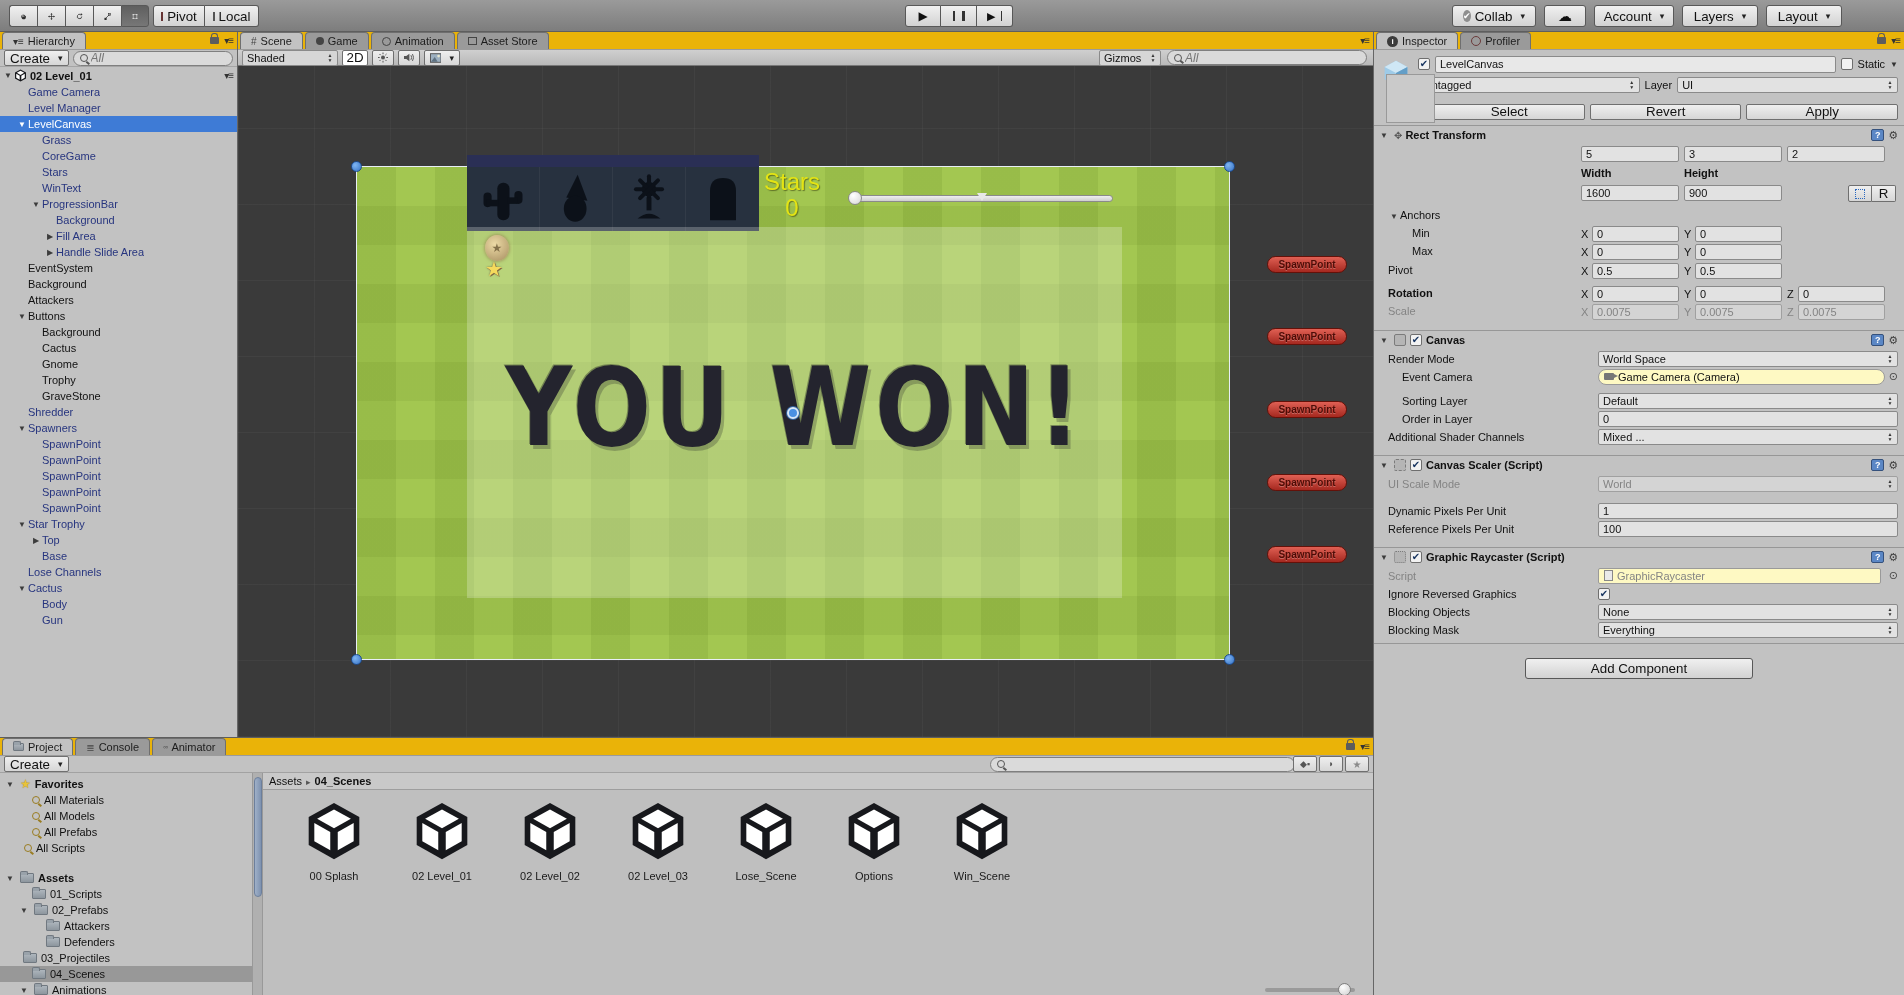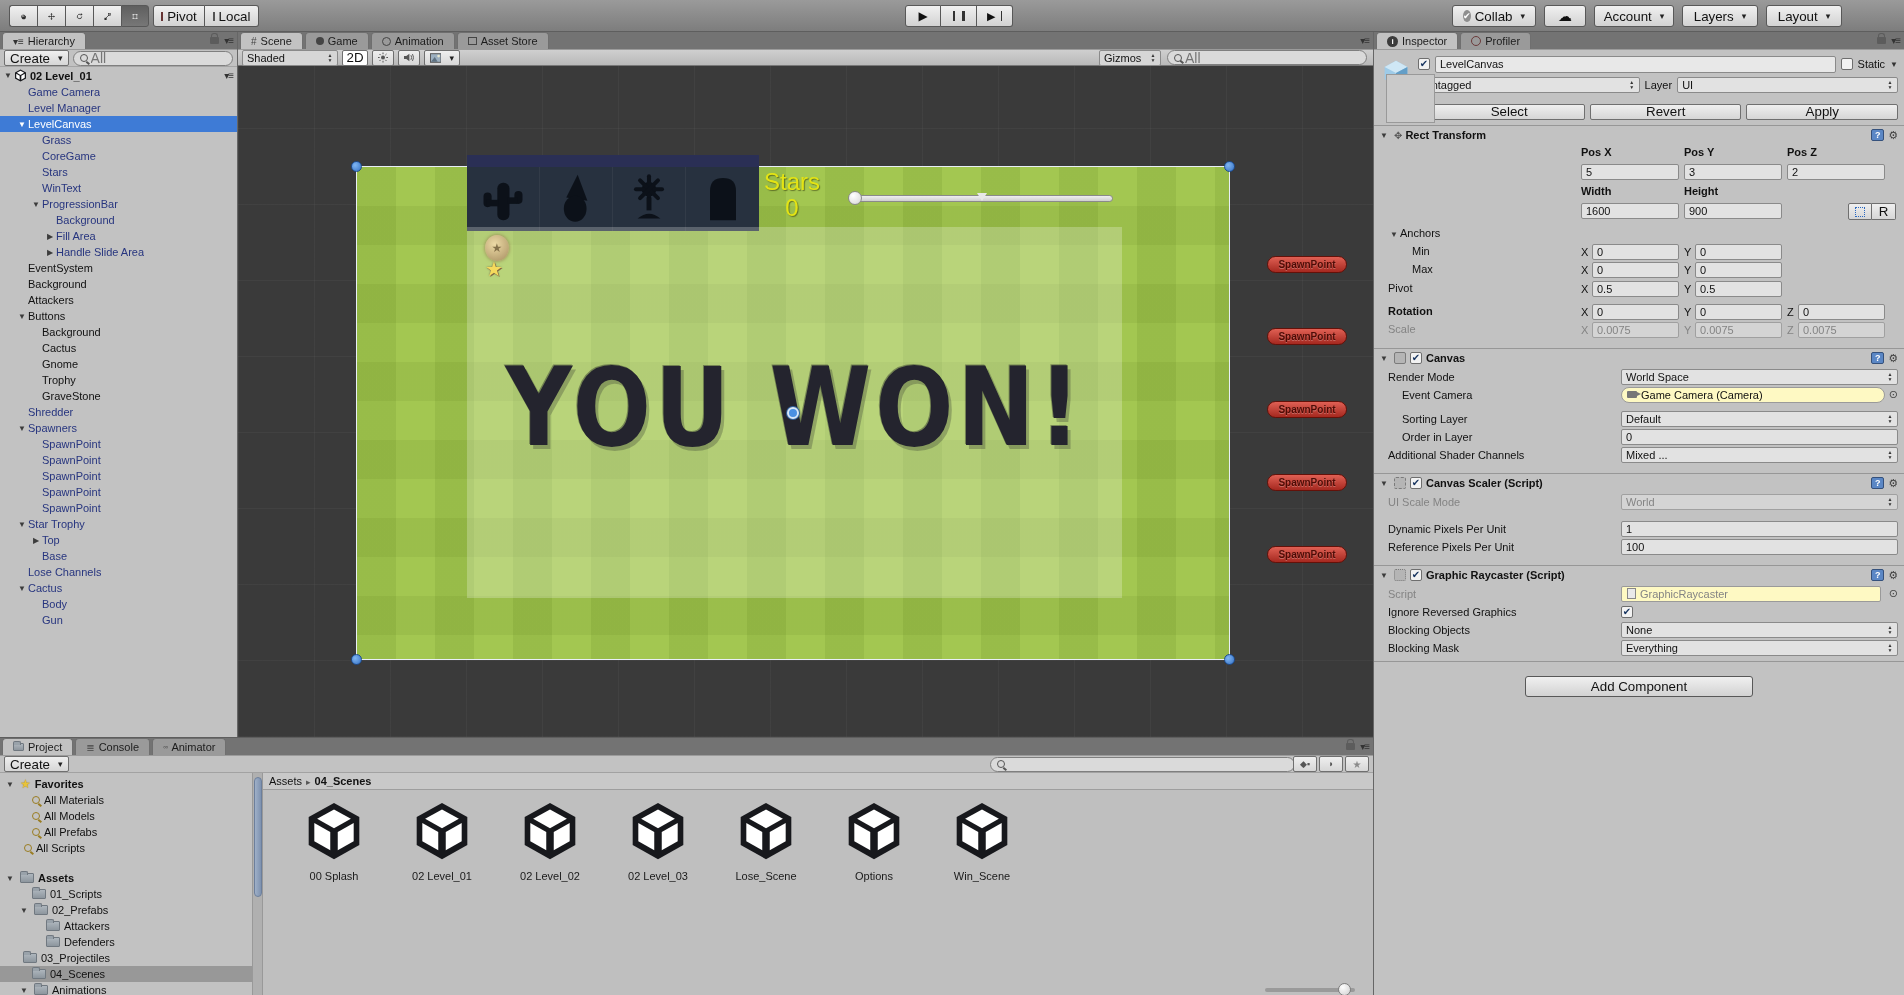--- a/index.html
+++ b/index.html
@@ -33,42 +33,42 @@
   .exp.closed::before { content:"▶"; }
   .mag { display:inline-block; width:8px; height:8px; border:1.5px solid #9a7d22; border-radius:50%; position:relative; flex:none; }
   .mag::after { content:""; position:absolute; width:4px; height:1.5px; background:#9a7d22; right:-3px; bottom:-2px; transform:rotate(40deg); }
   .mag.gray { border-color:#555; } .mag.gray::after { background:#555; }
   .folder { display:inline-block; width:14px; height:10px; background:linear-gradient(#aeb6bd,#8d969e);
     border:1px solid #707880; border-radius:1px; position:relative; flex:none; }
   .folder::before { content:""; position:absolute; top:-3px; left:-1px; width:6px; height:3px;
     background:#99a2aa; border:1px solid #707880; border-bottom:none; border-radius:2px 2px 0 0; }
   .search-pill { display:flex; align-items:center; background:#dadada; border:1px solid #7f7f7f;
     border-radius:8px; height:15px; padding:0 6px; gap:3px; }
-  .search-pill input { border:none; background:transparent; outline:none; font-size:14px; width:100%;
-    font-family:"Liberation Sans",sans-serif; color:#333; }
+  .search-pill input { border:none; background:transparent; outline:none; font-size:12px; width:100%;
+    font-family:"Liberation Sans",sans-serif; color:#333;font-style:italic; }
   .help-ic { width:13px; height:12px; background:#5b87c5; border:1px solid #35517c; border-radius:2px;
     color:#fff; font-size:9px; font-weight:bold; display:inline-flex; align-items:center; justify-content:center; }
   .help-ic::before { content:"?"; }
   .gear-ic { font-size:11px; color:#404040; } .gear-ic::before { content:"⚙"; }
   .objpick { color:#444; font-size:11px; }
 
   
   #top-toolbar { left:0; top:0; width:1904px; height:32px; background:linear-gradient(#9a9a9a,#7d7d7d); border-bottom:1px solid #5e5e5e; }
   .toolgrp { position:absolute; top:5px; display:flex; }
   .toolbtn { width:28px; height:22px; border-radius:0; border-right:none; }
   .toolbtn:first-child { border-radius:3px 0 0 3px; }
   .toolbtn:last-child { border-right:1px solid #585858; border-radius:0 3px 3px 0; }
   .toolbtn svg { width:15px; height:15px; }
   .playbtn { width:36px; height:22px; }
   .pbar { display:inline-block; width:3px; height:10px; background:#333; margin:0 1.5px; }
   .stepbar { display:inline-block; width:2.5px; height:10px; background:#333; margin-left:2px; }
 
   
   .panel { position:absolute; background:#c2c2c2; }
-  .tabstrip { height:18px; background:#737373; display:flex; align-items:flex-end; gap:2px; padding-left:2px; position:relative; border-bottom:1px solid #9b9b9b; }
+  .tabstrip { height:18px; background:#eab308; display:flex; align-items:flex-end; gap:2px; padding-left:2px; position:relative; border-bottom:1px solid #9b9b9b; }
   .tab { height:17px; display:flex; align-items:center; gap:4px; padding:0 10px; background:#9a9a9a;
     border:1px solid #6f6f6f; border-bottom:none; border-radius:4px 4px 0 0; color:#1c1c1c; }
   .tab.active { background:#c2c2c2; }
   .corner-ics { position:absolute; right:4px; top:3px; display:flex; gap:5px; align-items:center; }
 
   
   #hierarchy-panel { left:0; top:32px; width:238px; height:705px; border-right:1px solid #666; }
   .h-toolbar { height:17px; display:flex; align-items:center; gap:4px; padding:1px 4px; border-bottom:1px solid #a5a5a5; }
   .h-row { height:16px; display:flex; align-items:center; white-space:nowrap; cursor:default; }
   .h-row .lbl { overflow:hidden; }
@@ -129,21 +129,21 @@
   
   #inspector-panel { left:1373px; top:32px; width:531px; height:963px; border-left:1px solid #666; }
   #insp-body { position:relative; padding-top:3px; }
   .obj-header { position:relative; height:46px; }
   .cube-ic { position:absolute; left:8px; top:4px; width:28px; height:28px; }
   .name-row { display:flex; align-items:center; gap:5px; margin:2px 6px 0 44px; height:18px; }
   .name-row input { flex:1; height:17px; background:#e8e8e8; border:1px solid #8a8a8a; border-radius:2px;
     font-family:"Liberation Sans",sans-serif; font-size:11px; padding:0 4px; color:#111; }
   .tagline { display:flex; align-items:center; gap:5px; margin:3px 6px 0 22px; height:17px; }
   .irow { display:flex; align-items:center; height:17px; padding:0 6px 0 14px; margin-top:1px; }
-  .ilabel { width:233px; flex:none; }
+  .ilabel { width:210px; flex:none; }
   .ictrl { flex:1; display:flex; align-items:center; }
   .ictrl .field { flex:1; }
   .sect { border-top:1px solid #979797; margin-top:5px; padding-bottom:5px; }
   .sect-head { height:18px; display:flex; align-items:center; gap:4px; padding:0 6px 0 4px; font-weight:bold; }
   .sect-head .sq-ic { width:12px; height:12px; background:#b5b5b5; border:1px solid #7b7b7b; border-radius:2px; flex:none; }
   .spacer { flex:1; }
   .rrow { position:relative; height:16px; margin-top:2px; }
   .rcell { position:absolute; top:0; }
   .c1 { left:207px; } .c2 { left:310px; } .c3 { left:413px; }
   .rcell .field { width:98px; }
@@ -701,25 +701,20 @@
       <div class="sect-head">
         <span class="exp open"></span>
         <span style="font-size:10px;color:#555;letter-spacing:-1px">✥</span>
         <span>Rect Transform</span>
         <span class="spacer"></span>
         <span class="help-ic"></span>
         <span class="gear-ic"></span>
       </div>
       <div class="anchor-box"></div>
       <div class="rrow">
-        <span class="rcell c1 bold">Pos X</span>
-        <span class="rcell c2 bold">Pos Y</span>
-        <span class="rcell c3 bold">Pos Z</span>
-      </div>
-      <div class="rrow">
         <span class="rcell c1">
             <span class="field">5</span>
           </span>
         <span class="rcell c2">
             <span class="field">3</span>
           </span>
         <span class="rcell c3">
             <span class="field">2</span>
           </span>
       </div>

